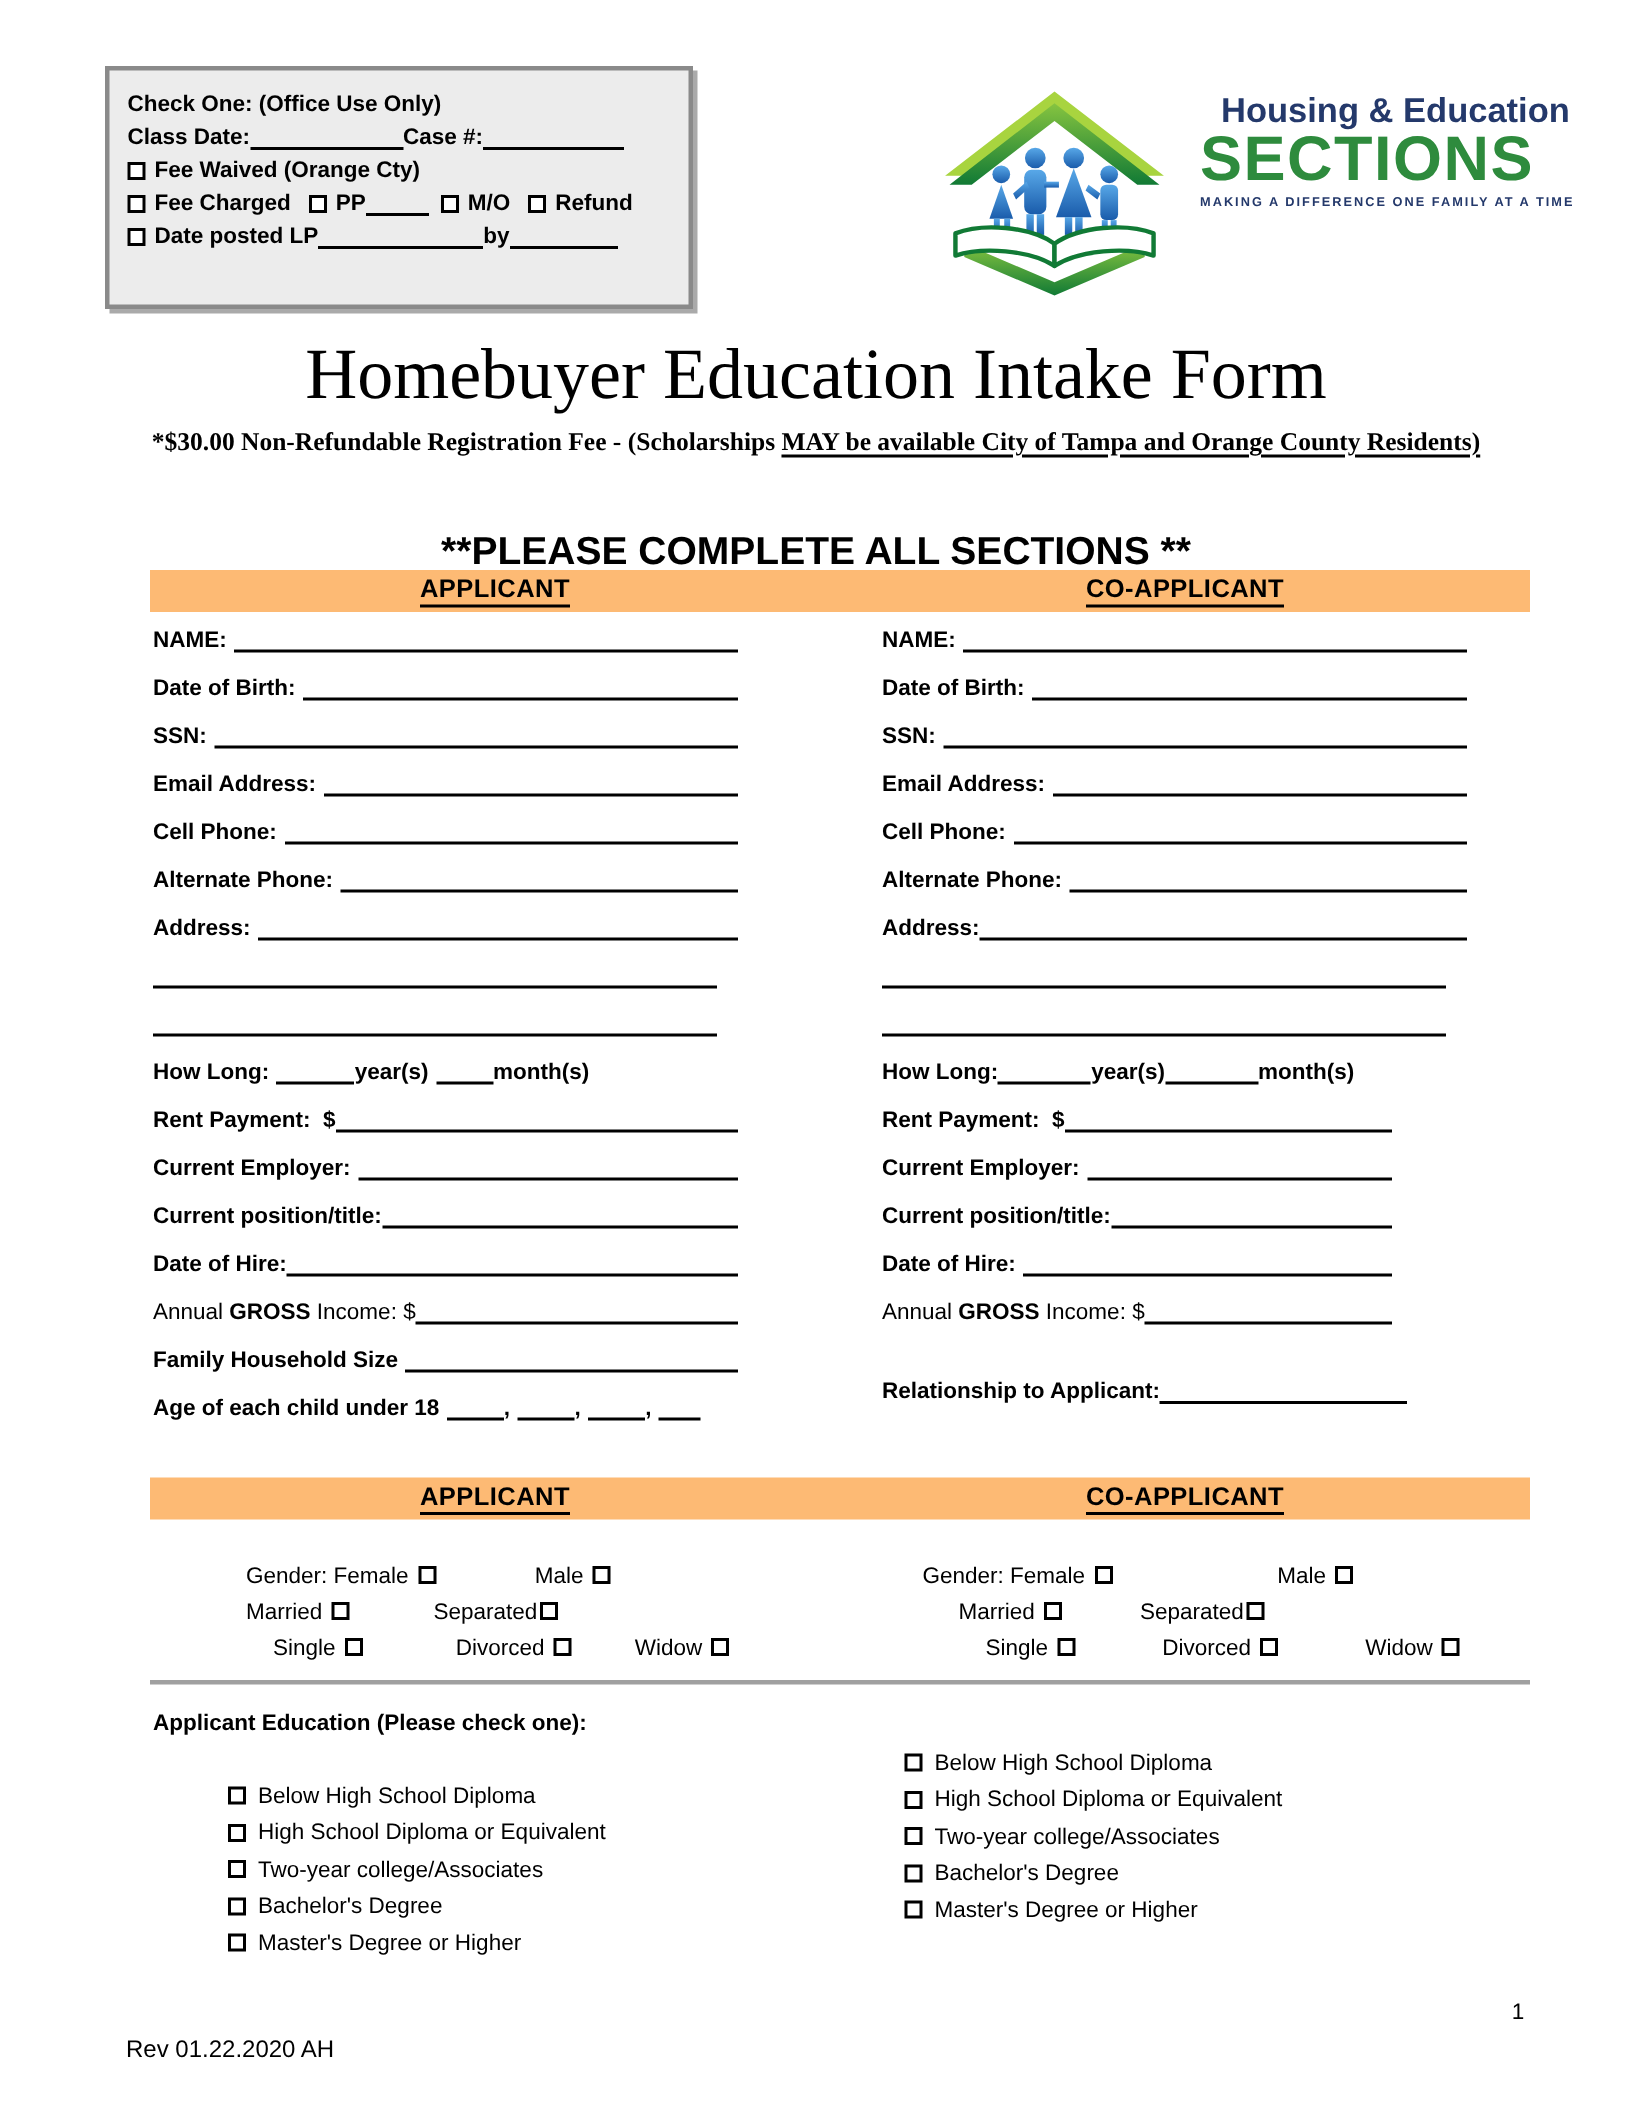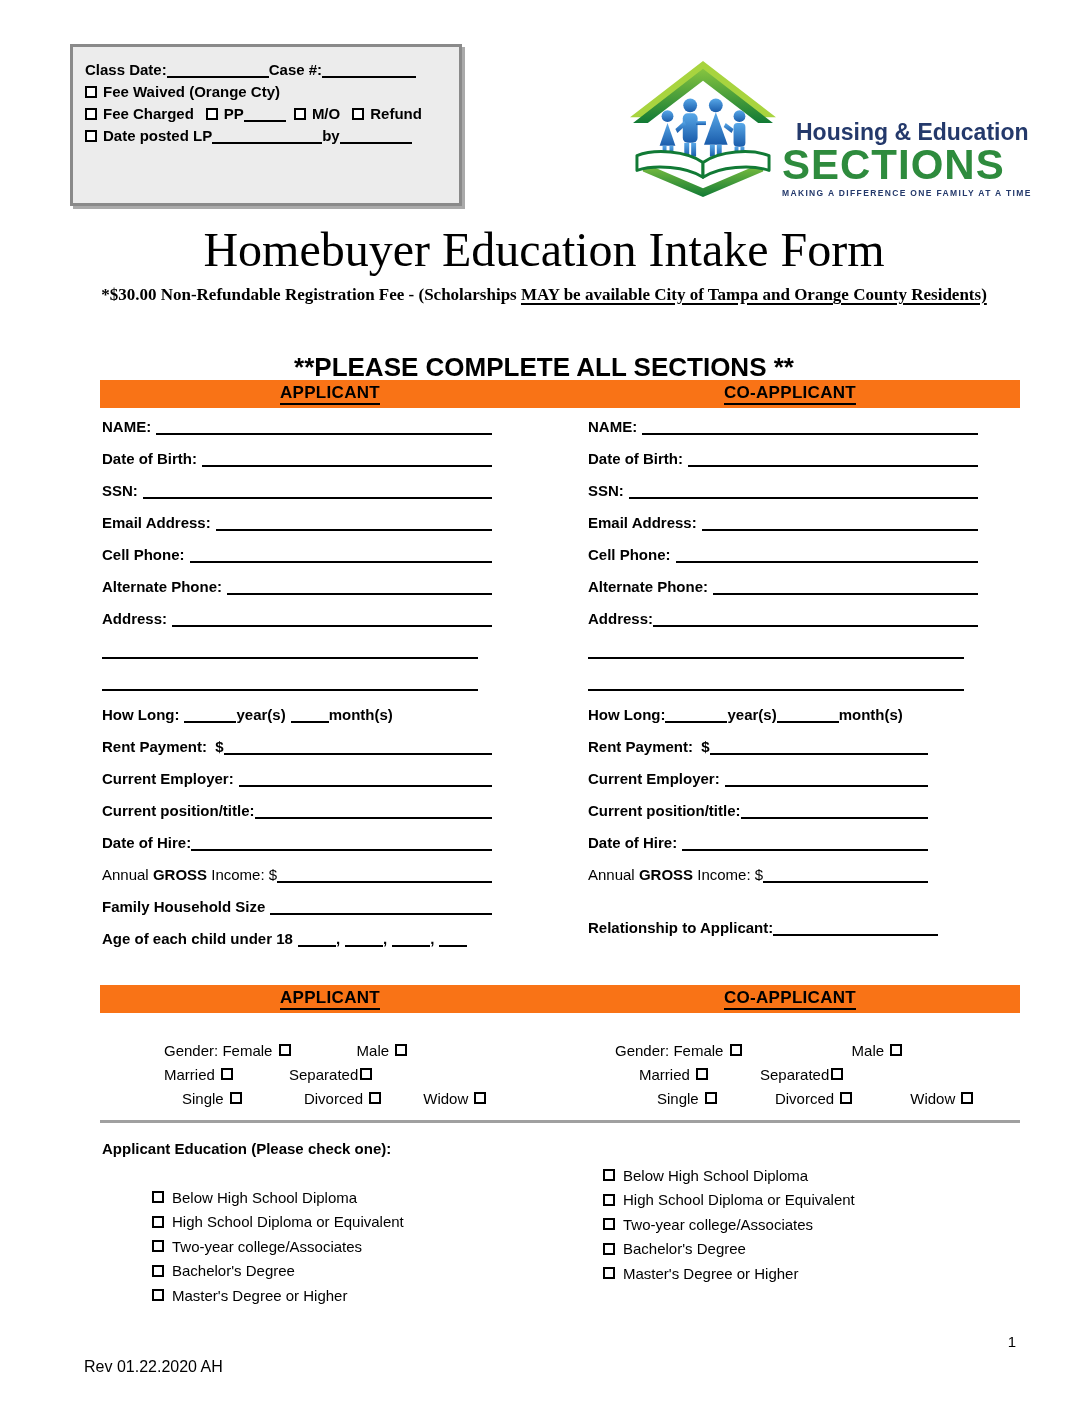--- a/index.html
+++ b/index.html
@@ -10,37 +10,37 @@
   .office{position:absolute;left:70px;top:44px;width:392px;height:162px;box-sizing:border-box;
           background:#ececec;border:3px solid #8a8a8a;box-shadow:3px 3px 0 rgba(100,100,100,.55);
           padding:9px 12px;font-size:15px;font-weight:600;}
   .orow{display:flex;align-items:flex-end;height:22px;white-space:pre;}
   .ofill{border-bottom:2px solid #000;height:14px;display:inline-block;}
   .cb{display:inline-block;width:12px;height:12px;border:2px solid #000;background:#fff;
       box-sizing:border-box;flex:none;}
   .orow .cb{margin:0 6px 2px 0;}
 
   
-  .logo{position:absolute;left:628px;top:60px;display:flex;align-items:flex-end;gap:4px;}
+  .logo{position:absolute;left:628px;top:60px;display:flex;align-items:flex-start;gap:22px;}
   .logo-line1{font-size:23px;font-weight:700;color:#24396b;margin-left:14px;}
   .logo-line2{font-size:42px;font-weight:800;color:#2e8b3d;letter-spacing:1px;line-height:.92;}
   .logo-tagline{font-size:8.5px;font-weight:700;color:#24396b;letter-spacing:1.35px;margin-top:3px;}
 
   
   .title{position:absolute;top:222px;left:0;width:100%;text-align:center;
          font-family:"Liberation Serif",serif;font-size:48px;font-weight:400;}
   .subtitle{position:absolute;top:285px;left:0;width:100%;text-align:center;
             font-family:"Liberation Serif",serif;font-size:17px;font-weight:700;white-space:pre;}
   .sub-u{text-decoration:underline;text-decoration-thickness:2px;text-underline-offset:3px;}
   .instruction{position:absolute;top:322px;left:0;width:100%;text-align:center;
                font-size:26px;font-weight:700;white-space:pre;margin-top:30px;}
   .all-u{border-bottom:4px solid #000;}
 
   
-  .bar{position:absolute;left:100px;width:920px;height:28px;background:#f97316;display:flex;}
+  .bar{position:absolute;left:100px;width:920px;height:28px;background:#fdba74;display:flex;}
   .bar.s1{top:380px;} .bar.s2{top:985px;}
   .bar-cell{width:50%;display:flex;justify-content:center;align-items:center;}
   .bar-cell span{font-size:17px;font-weight:700;border-bottom:2.5px solid #000;letter-spacing:.3px;}
 
   
   .cols{position:absolute;left:102px;top:418px;width:876px;display:flex;}
   .col{width:390px;} .col.right{margin-left:96px;}
   .frow{display:flex;align-items:flex-start;height:21px;margin-bottom:11px;
         font-size:15px;font-weight:700;}
   .frow .lbl{white-space:pre;}
@@ -71,20 +71,23 @@
   
   .rev{position:absolute;left:84px;top:1358px;font-size:16px;}
   .pageno{position:absolute;left:1000px;top:1333px;width:24px;text-align:center;font-size:15px;}
 </style>
 </head>
 <body>
 
 <div class="page">
 
   <div class="office">
+    <div class="orow">
+      <span class="lbl">Check One: (Office Use Only)</span>
+    </div>
     <div class="orow">
       <span>Class Date:</span>
       <span class="ofill" style="width:102px"></span>
       <span>Case #:</span>
       <span class="ofill" style="width:94px"></span>
     </div>
     <div class="orow">
       <span class="cb"></span>
       <span>Fee Waived (Orange Cty)</span>
     </div>

